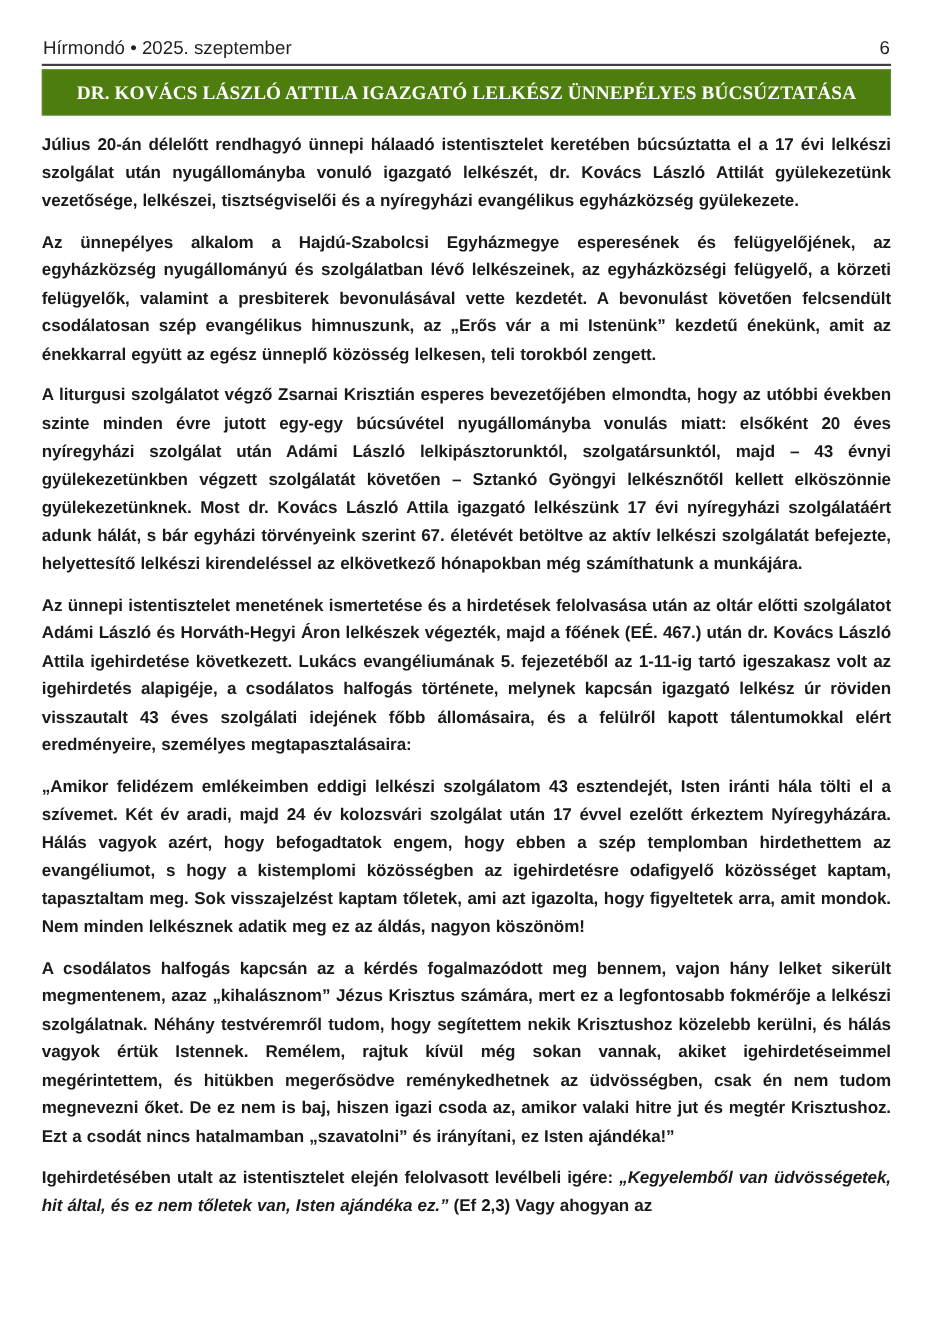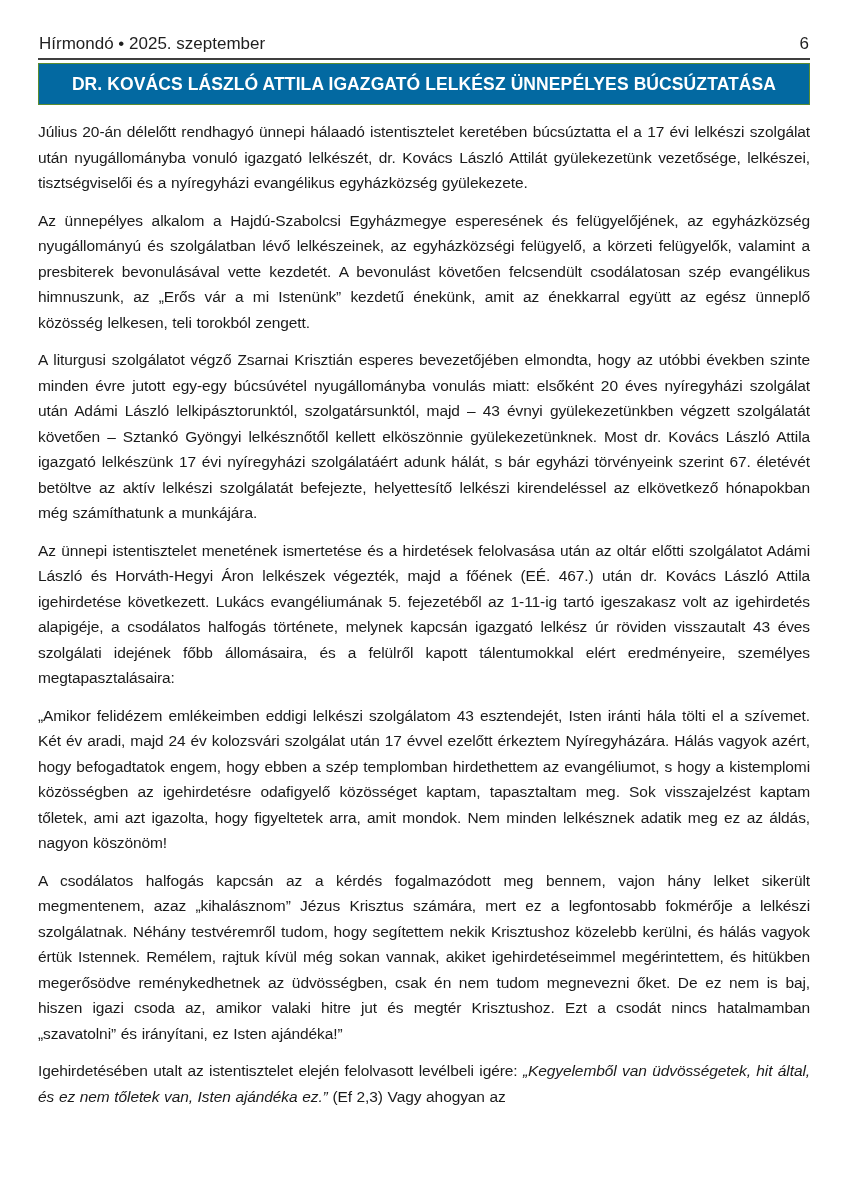--- a/index.html
+++ b/index.html
@@ -49,38 +49,39 @@
     text-align: center;
     white-space: nowrap;
   }
   .article-body p {
     margin: 12px 0 11px 0;
     font-size: 15.5px;
     line-height: 25.5px;
     text-align: justify;
     letter-spacing: -0.1px;
     word-spacing: 0.5px;
+    font-weight: bold;
   }
   .article-body em {
     font-style: italic;
   }
 </style>
 </head>
 <body>
 
 <div class="page">
 
   <header class="page-header">
     <span>Hírmondó • 2025. szeptember</span>
     <span>6</span>
   </header>
 
   <div class="header-rule"></div>
 
-  <div class="banner" style="background: #0369a1; border-color: rgb(92, 140, 47); color: rgb(255, 255, 255);">
+  <div class="banner" style="background: #4d7c0f; border-color: rgb(92, 140, 47); color: rgb(255, 255, 255); font-family: Liberation Serif, serif;">
     <h1>DR. KOVÁCS LÁSZLÓ ATTILA IGAZGATÓ LELKÉSZ ÜNNEPÉLYES BÚCSÚZTATÁSA</h1>
   </div>
 
   <main class="article-body">
     <p>Július 20-án délelőtt rendhagyó ünnepi hálaadó istentisztelet keretében búcsúztatta el a 17 évi lelkészi szolgálat után nyugállományba vonuló igazgató lelkészét, dr. Kovács László Attilát gyülekezetünk vezetősége, lelkészei, tisztségviselői és a nyíregyházi evangélikus egyházközség gyülekezete.</p>
     <p>Az ünnepélyes alkalom a Hajdú-Szabolcsi Egyházmegye esperesének és felügyelőjének, az egyházközség nyugállományú és szolgálatban lévő lelkészeinek, az egyházközségi felügyelő, a körzeti felügyelők, valamint a presbiterek bevonulásával vette kezdetét. A bevonulást követően felcsendült csodálatosan szép evangélikus himnuszunk, az „Erős vár a mi Istenünk” kezdetű énekünk, amit az énekkarral együtt az egész ünneplő közösség lelkesen, teli torokból zengett.</p>
     <p>A liturgusi szolgálatot végző Zsarnai Krisztián esperes bevezetőjében elmondta, hogy az utóbbi években szinte minden évre jutott egy-egy búcsúvétel nyugállományba vonulás miatt: elsőként 20 éves nyíregyházi szolgálat után Adámi László lelkipásztorunktól, szolgatársunktól, majd – 43 évnyi gyülekezetünkben végzett szolgálatát követően – Sztankó Gyöngyi lelkésznőtől kellett elköszönnie gyülekezetünknek. Most dr. Kovács László Attila igazgató lelkészünk 17 évi nyíregyházi szolgálatáért adunk hálát, s bár egyházi törvényeink szerint 67. életévét betöltve az aktív lelkészi szolgálatát befejezte, helyettesítő lelkészi kirendeléssel az elkövetkező hónapokban még számíthatunk a munkájára.</p>
     <p>Az ünnepi istentisztelet menetének ismertetése és a hirdetések felolvasása után az oltár előtti szolgálatot Adámi László és Horváth-Hegyi Áron lelkészek végezték, majd a főének (EÉ. 467.) után dr. Kovács László Attila igehirdetése következett.  Lukács evangéliumának 5. fejezetéből az 1-11-ig tartó igeszakasz volt az igehirdetés alapigéje, a csodálatos halfogás története, melynek kapcsán igazgató lelkész úr röviden visszautalt 43 éves szolgálati idejének főbb állomásaira, és a felülről kapott tálentumokkal elért eredményeire, személyes megtapasztalásaira:</p>
     <p>„Amikor felidézem emlékeimben eddigi lelkészi szolgálatom 43 esztendejét, Isten iránti hála tölti el a szívemet. Két év aradi, majd 24 év kolozsvári szolgálat után 17 évvel ezelőtt érkeztem Nyíregyházára. Hálás vagyok azért, hogy befogadtatok engem, hogy ebben a szép templomban hirdethettem az evangéliumot, s hogy a kistemplomi közösségben az igehirdetésre odafigyelő közösséget kaptam, tapasztaltam meg. Sok visszajelzést kaptam tőletek, ami azt igazolta, hogy figyeltetek arra, amit mondok. Nem minden lelkésznek adatik meg ez az áldás, nagyon köszönöm!</p>
     <p>A csodálatos halfogás kapcsán az a kérdés fogalmazódott meg bennem, vajon hány lelket sikerült megmentenem, azaz „kihalásznom” Jézus Krisztus számára, mert ez a legfontosabb fokmérője a lelkészi szolgálatnak. Néhány testvéremről tudom, hogy segítettem nekik Krisztushoz közelebb kerülni, és hálás vagyok értük Istennek. Remélem, rajtuk kívül még sokan vannak, akiket igehirdetéseimmel megérintettem, és hitükben megerősödve reménykedhetnek az üdvösségben, csak én nem tudom megnevezni őket. De ez nem is baj, hiszen igazi csoda az, amikor valaki hitre jut és megtér Krisztushoz. Ezt a csodát nincs hatalmamban „szavatolni” és irányítani, ez Isten ajándéka!”</p>

